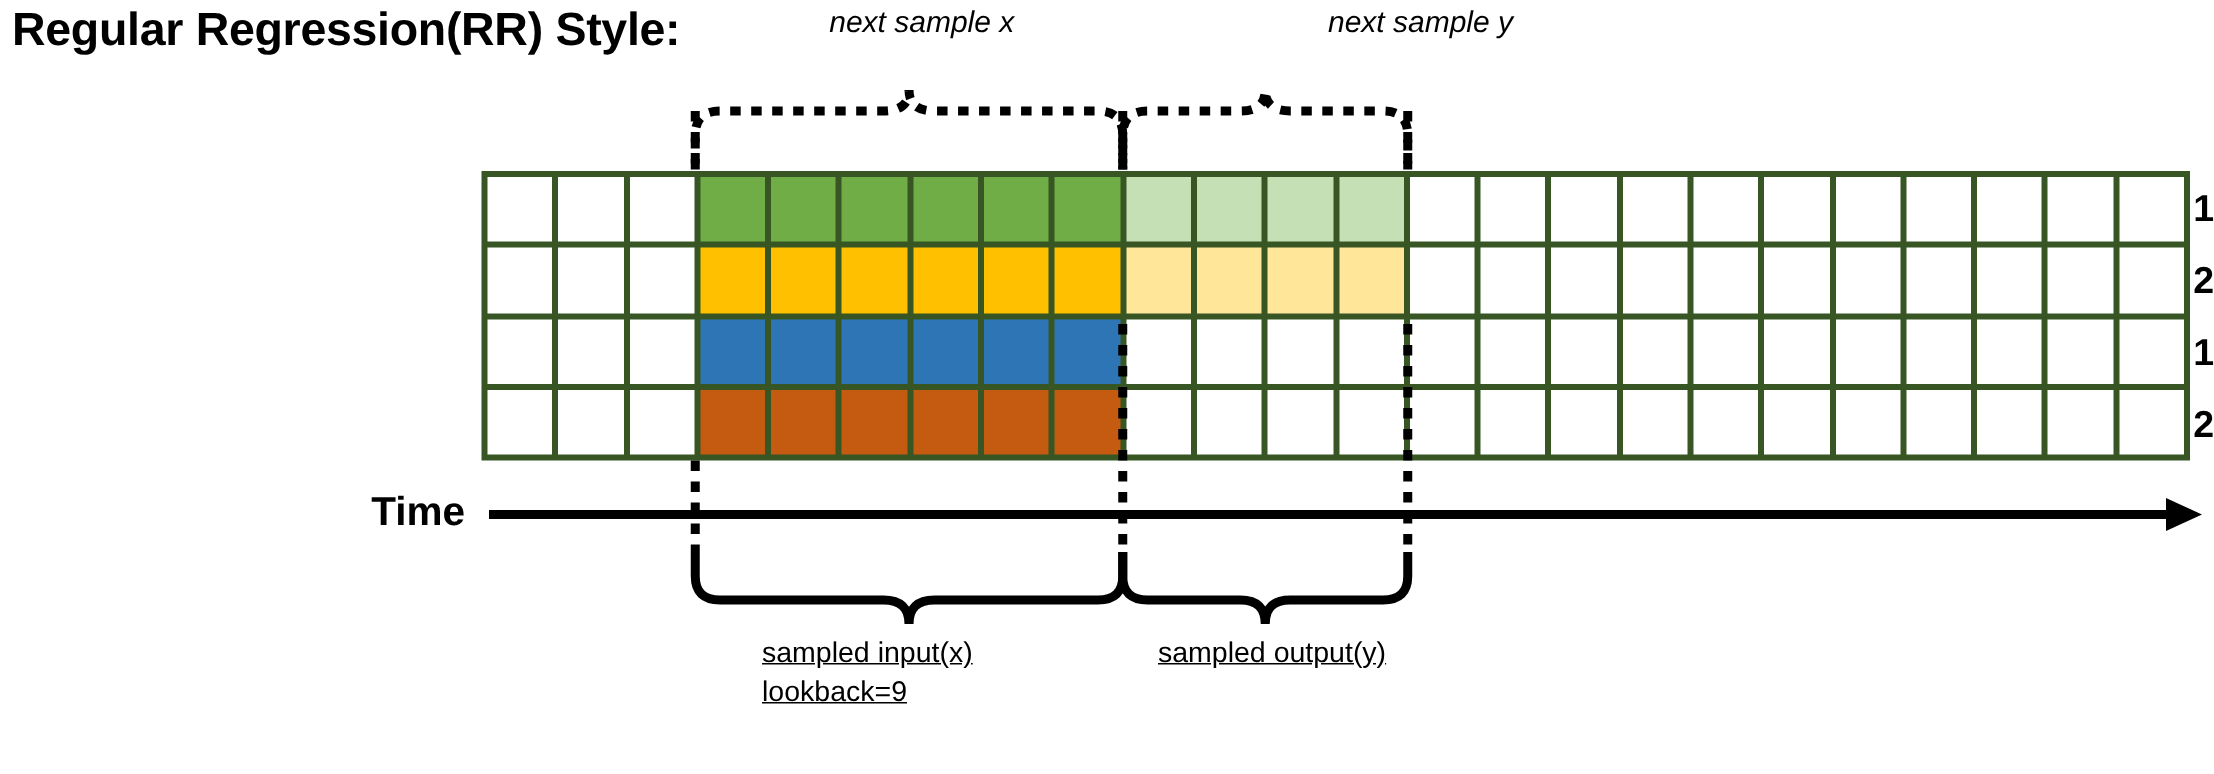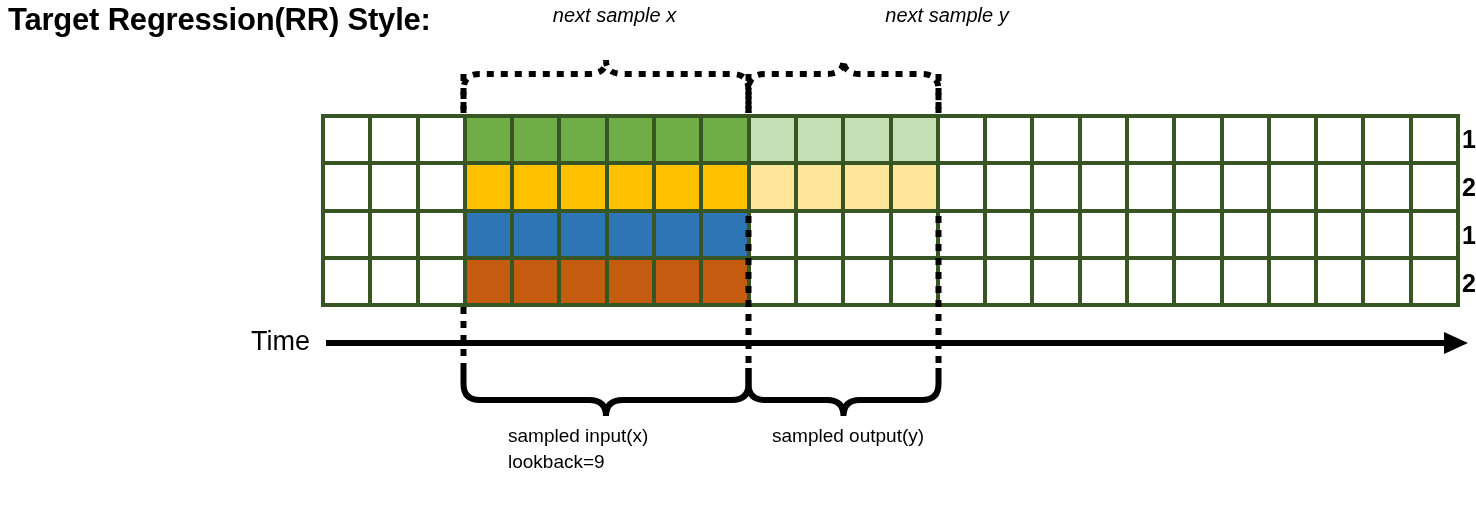--- a/index.html
+++ b/index.html
@@ -46,39 +46,39 @@
     grid-template-columns:repeat(24,1fr);
     gap:4px;
     padding:4px;
     box-sizing:border-box;
   }
   #grid .cell{background:#ffffff;}
 
   .time-label{
     position:absolute;left:180px;top:326px;
     width:130px;text-align:right;
-    font-size:27px;font-weight:400;color:#000;
+    font-size:27px;font-weight:700;color:#000;
   }
   svg.overlay{position:absolute;left:0;top:0;width:1476px;height:516px;overflow:visible;}
 
   .bcap{
     position:absolute;
     font-size:19px;font-weight:400;color:#000;
     line-height:26px;white-space:nowrap;
   }
   #bcap-x{left:508px;top:423px;}
   #bcap-y{left:772px;top:423px;}
-  .bcap div{display:block;}
+  .bcap div{display:block;text-decoration:underline;}
 </style>
 </head>
 <body>
 
 <div id="stage">
 
-  <div class="page-title">Target Regression(RR) Style:</div>
+  <div class="page-title">Regular Regression(RR) Style:</div>
 
   <div class="sample-cap" id="cap-y">next sample y</div>
   <div class="sample-cap" id="cap-x">next sample x</div>
 
   <div class="row-label" id="lbl-0">Target 1</div>
   <div class="row-label" id="lbl-1">Target 2</div>
   <div class="row-label" id="lbl-2">Extra Feature 1</div>
   <div class="row-label" id="lbl-3">Extra Feature 2</div>
 
   <div id="grid" style="background: rgb(55, 86, 35);">

